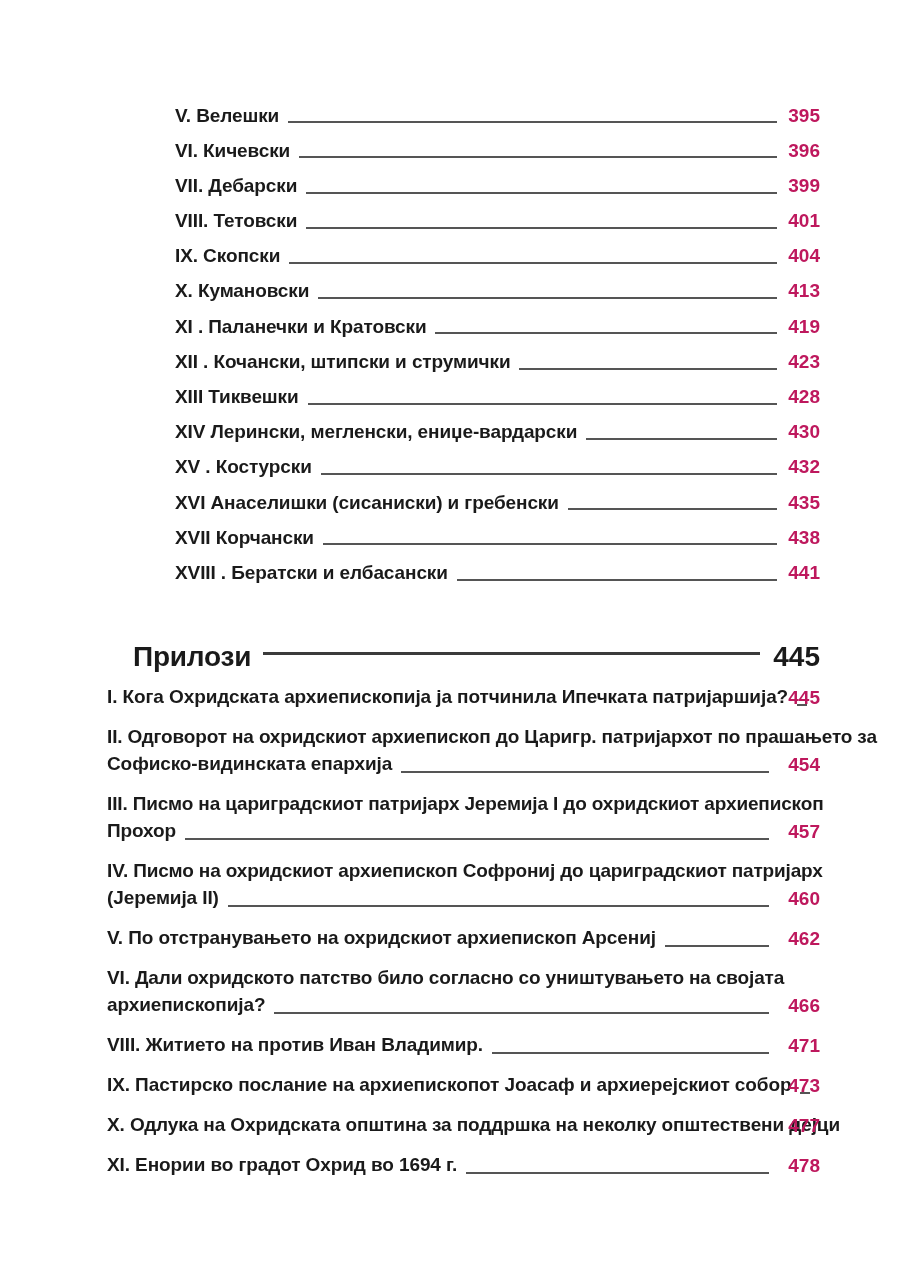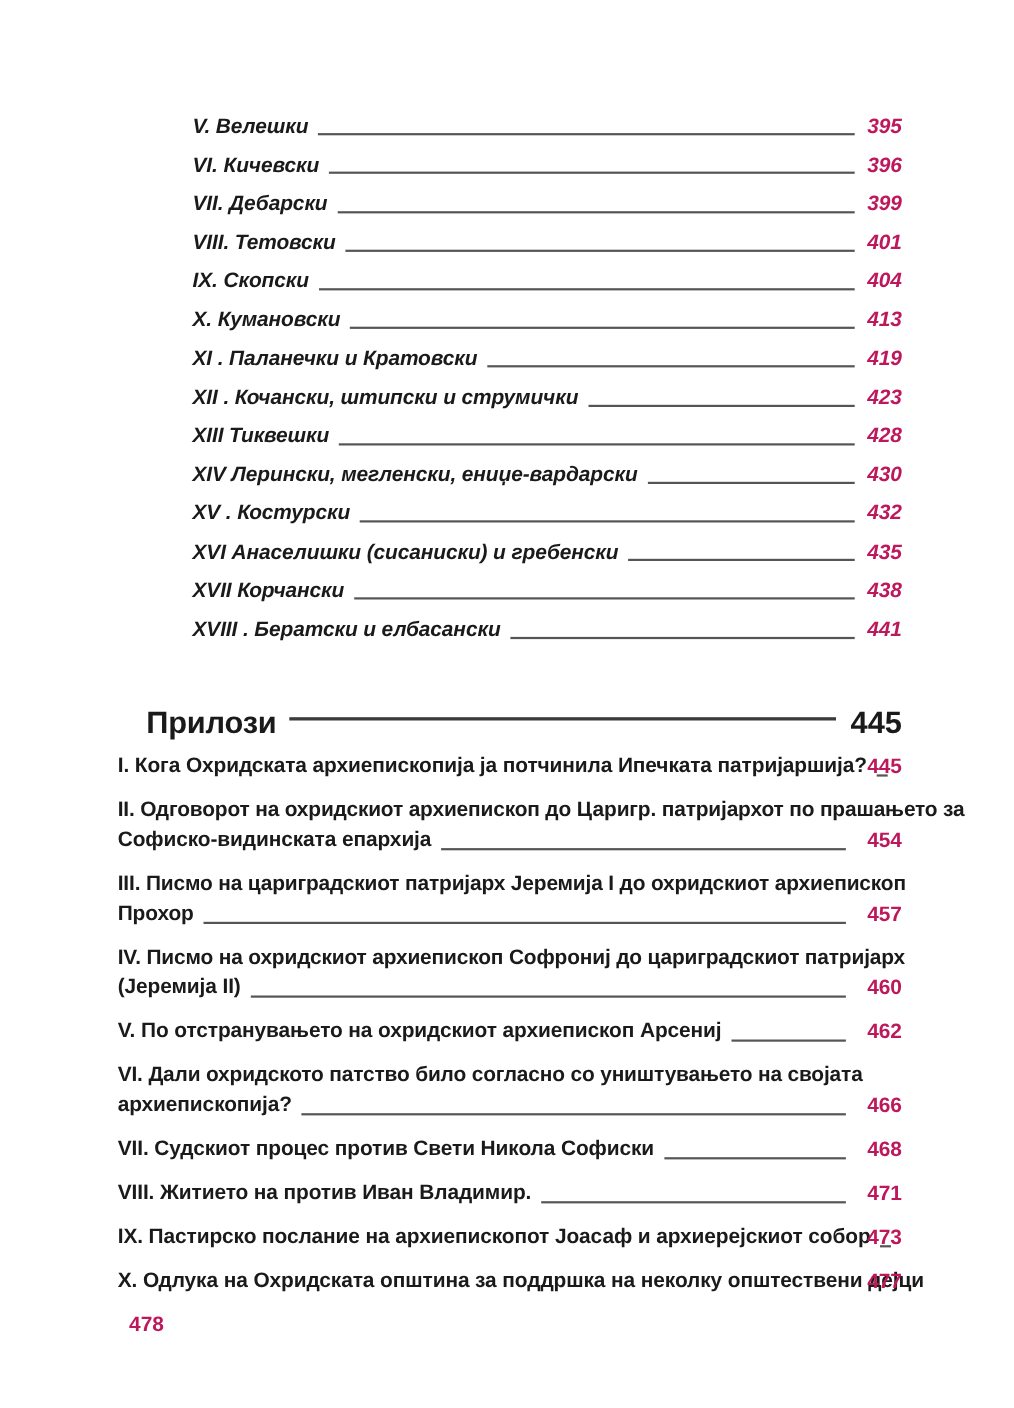--- a/index.html
+++ b/index.html
@@ -40,21 +40,20 @@
   }
 
   
   .block-chapters {
     top: 93px;
   }
   .block-chapters .toc-row {
     padding-left: 175px;
     padding-right: 102px;
     height: 35.2px;
-    font-style: italic;
   }
 
   .entry-text {
     font-size: 19px;
     font-weight: bold;
     letter-spacing: -0.1px;
     line-height: 1.35;
     white-space: nowrap;
     color: #1a1a1a;
   }
@@ -290,29 +289,20 @@
           <div class="entry-lastline">
             <span class="entry-text">архиепископија?</span>
             <span class="leader"></span>
           </div>
         </span>
         <span class="page-num">466</span>
       </li>
       <li class="toc-row">
         <span class="entry-body">
           <div class="entry-lastline">
-            <span class="entry-text">VII. Судскиот процес против Свети Никола Софиски</span>
-            <span class="leader"></span>
-          </div>
-        </span>
-        <span class="page-num">468</span>
-      </li>
-      <li class="toc-row">
-        <span class="entry-body">
-          <div class="entry-lastline">
             <span class="entry-text">VIII. Житието на против Иван Владимир.</span>
             <span class="leader"></span>
           </div>
         </span>
         <span class="page-num">471</span>
       </li>
       <li class="toc-row">
         <span class="entry-body">
           <div class="entry-lastline">
             <span class="entry-text">IX. Пастирско послание на архиепископот Јоасаф и архиерејскиот собор</span>
@@ -324,17 +314,23 @@
       <li class="toc-row">
         <span class="entry-body">
           <div class="entry-lastline">
             <span class="entry-text">X. Одлука на Охридската општина за поддршка на неколку општествени дејци</span>
             <span class="leader hidden"></span>
           </div>
         </span>
         <span class="page-num">477</span>
       </li>
       <li class="toc-row">
+        <span class="entry-body">
+          <div class="entry-lastline">
+            <span class="entry-text">XI. Енории во градот Охрид во 1694 г.</span>
+            <span class="leader"></span>
+          </div>
+        </span>
         <span class="page-num">478</span>
       </li>
     </ul>
 
 </div>
 
 </body></html>

